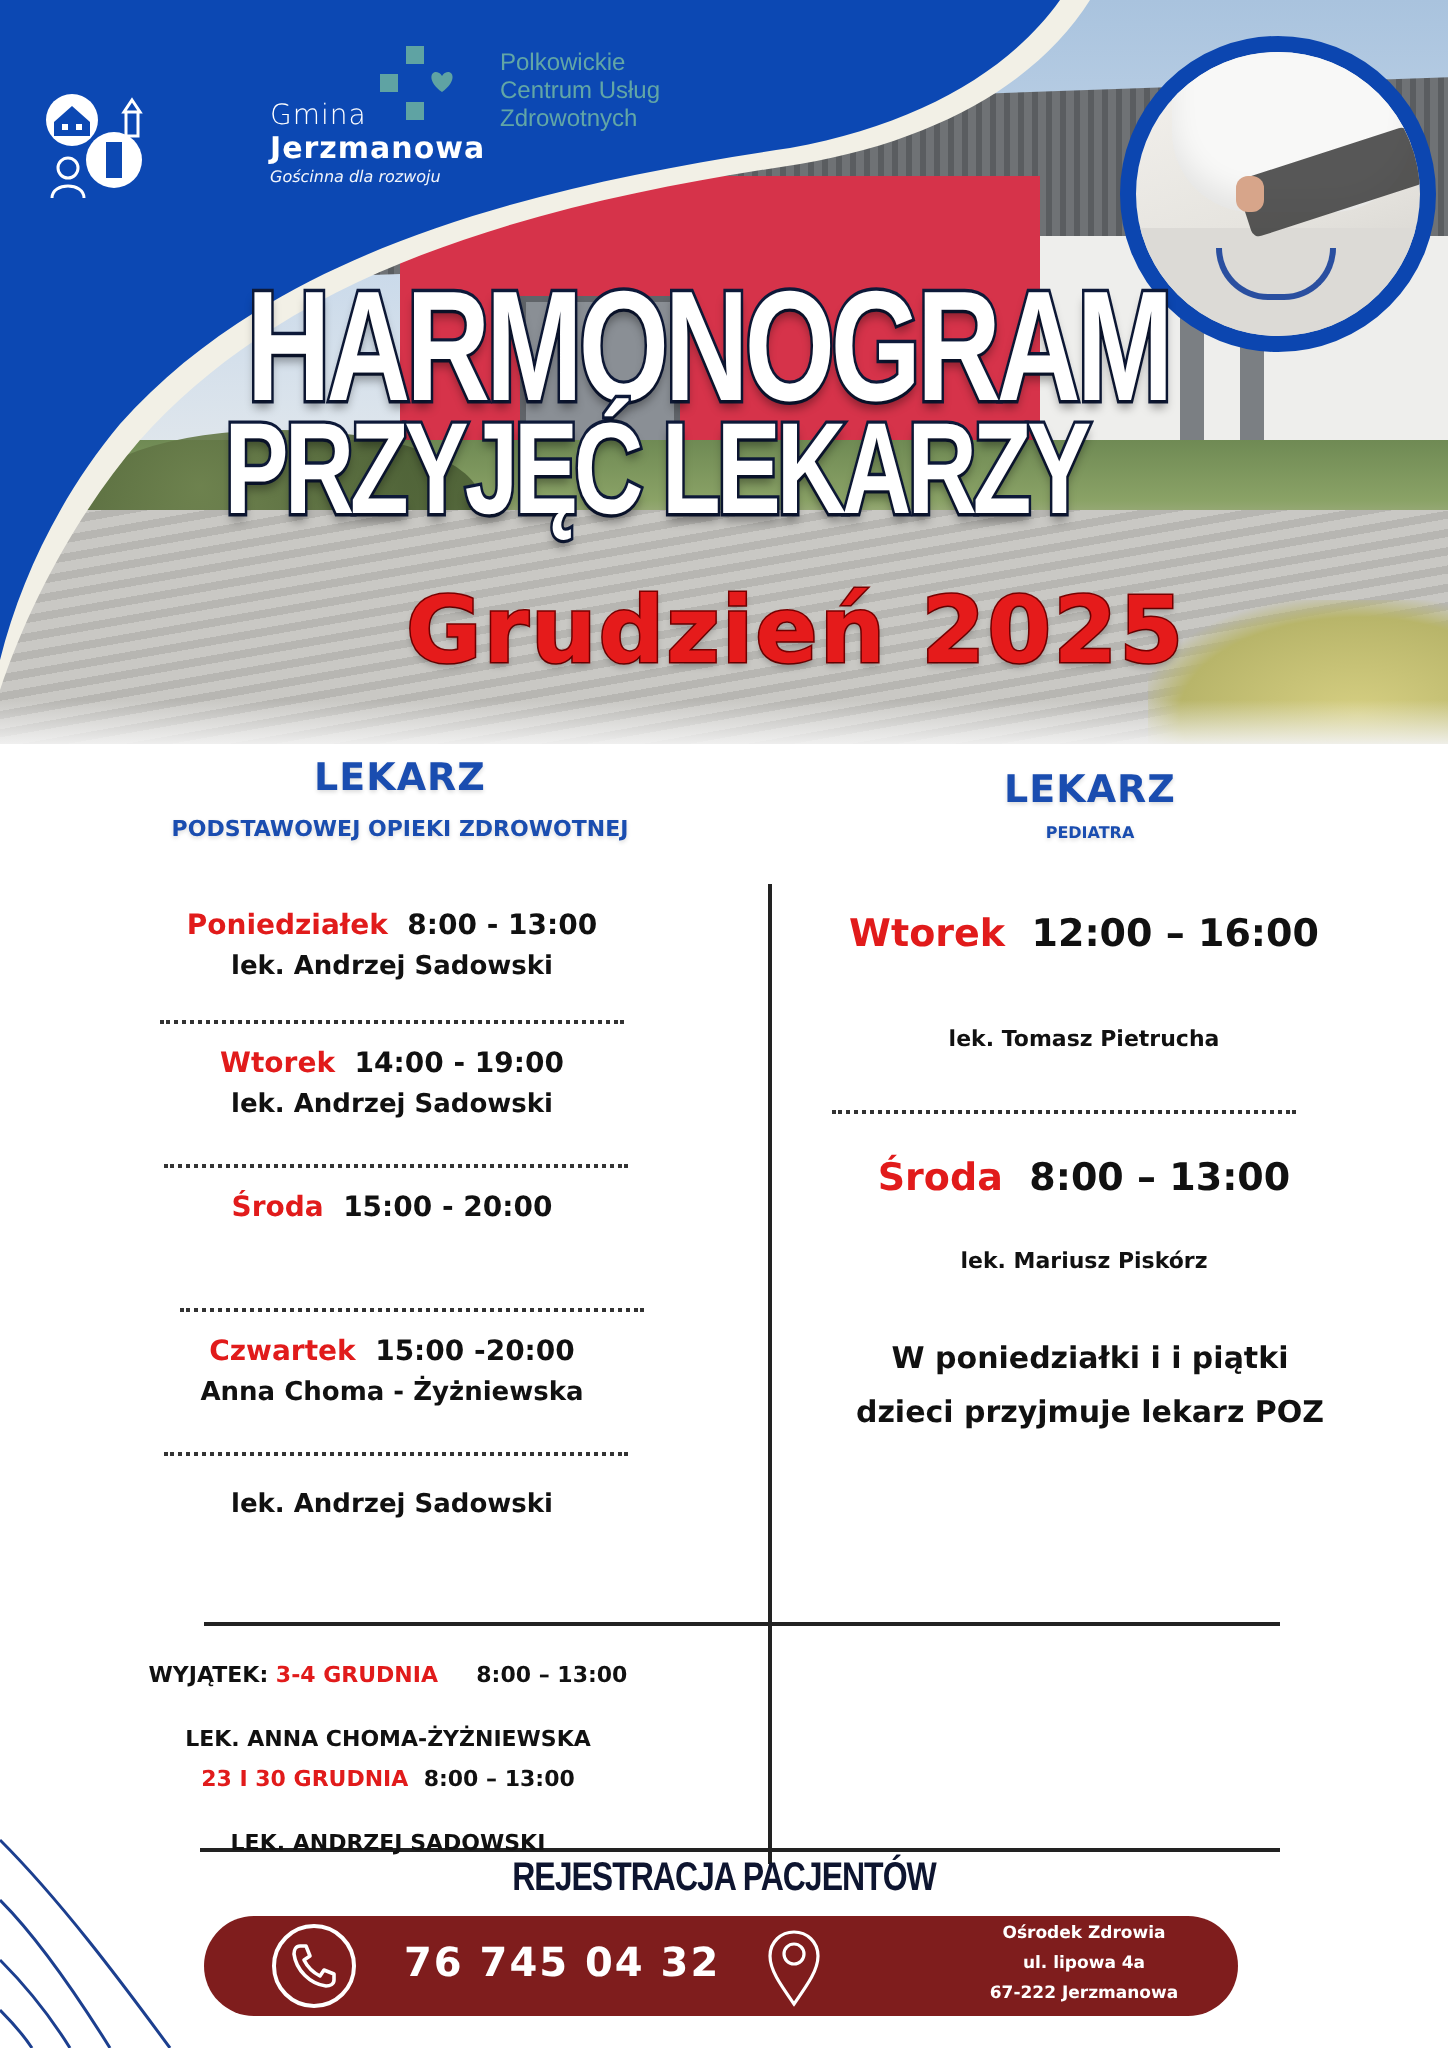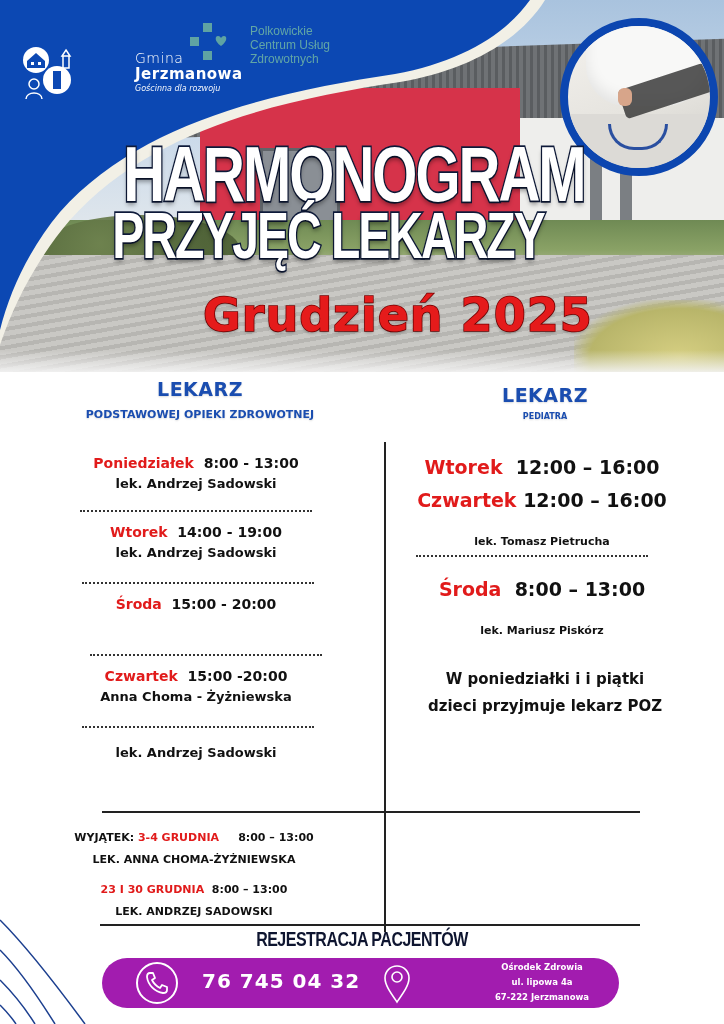--- a/index.html
+++ b/index.html
@@ -80,26 +80,26 @@
   .ped { position: absolute; text-align: center; width: 320px; left: 382px; }
   .ped .line1 { font-size: 19px; font-weight: 700; color: #111; white-space: nowrap; }
   .ped .day { color: #e11b1b; }
   .ped .doc { font-size: 11px; font-weight: 700; margin-top: 24px; }
   .ped-note { position: absolute; left: 390px; top: 666px; width: 310px; text-align: center;
               font-size: 15px; font-weight: 700; line-height: 27px; font-family: "DejaVu Sans", sans-serif; }
 
   .exc { position: absolute; left: 24px; width: 340px; text-align: center; font-size: 11px; font-weight: 700; text-transform: none; }
   .exc .red { color: #e11b1b; }
   .exc .row { white-space: nowrap; }
-  .exc .row + .row { margin-top: 9px; text-align: center; }
+  .exc .row + .row { margin-top: 19px; text-align: center; }
 
   .reg-title { position: absolute; left: 0; top: 931px; width: 724px; text-align: center; color: #0e1530;
                font-family: "Liberation Sans", sans-serif; font-weight: 700; font-size: 16px; letter-spacing: -0.5px;
                transform: scaleY(1.25); }
-  .reg-bar { position: absolute; left: 102px; top: 958px; width: 517px; height: 50px; border-radius: 25px; background: #a21caf; }
+  .reg-bar { position: absolute; left: 102px; top: 958px; width: 517px; height: 50px; border-radius: 25px; background: #7f1d1d; }
   .reg-bar .phone-icon { position: absolute; left: 34px; top: 4px; width: 42px; height: 42px; border: 2px solid #fff; border-radius: 50%; }
   .reg-bar .phone-num { position: absolute; left: 100px; top: 11px; font-size: 20px; font-weight: 700; color: #fff; letter-spacing: 1px; }
   .reg-bar .pin-icon { position: absolute; left: 280px; top: 6px; width: 30px; height: 40px; }
   .reg-bar .addr { position: absolute; left: 370px; top: 2px; width: 140px; text-align: center; color: #fff; font-size: 8.5px;
                    font-weight: 700; line-height: 15px; }
 
   .deco-lines { position: absolute; left: 0; top: 880px; }
 </style>
 </head>
 <body>
@@ -210,21 +210,20 @@
 </div>
 <div class="exc" style="top:883px;">
   <div class="row"><span class="red">23 I 30 GRUDNIA</span>&nbsp;&nbsp;<span>8:00 – 13:00</span></div>
   <div class="row">LEK. ANDRZEJ SADOWSKI</div>
 </div>
 
 <div class="ped" style="top:456px;">
   <div class="line1"><span class="day">Wtorek</span>&nbsp;&nbsp;<span>12:00 – 16:00</span></div>
 </div>
 <div class="ped" style="top:489px;">
-  <div class="line1"><span class="day">Czwartek</span>&nbsp;<span>12:00 – 16:00</span></div>
   <div class="doc">lek. Tomasz Pietrucha</div>
 </div>
 <div class="ped" style="top:578px;">
   <div class="line1"><span class="day">Środa</span>&nbsp;&nbsp;<span>8:00 – 13:00</span></div>
   <div class="doc">lek. Mariusz Piskórz</div>
 </div>
 <div class="ped-note">
   <div>W poniedziałki i i piątki</div>
   <div>dzieci przyjmuje lekarz POZ</div>
 </div>

